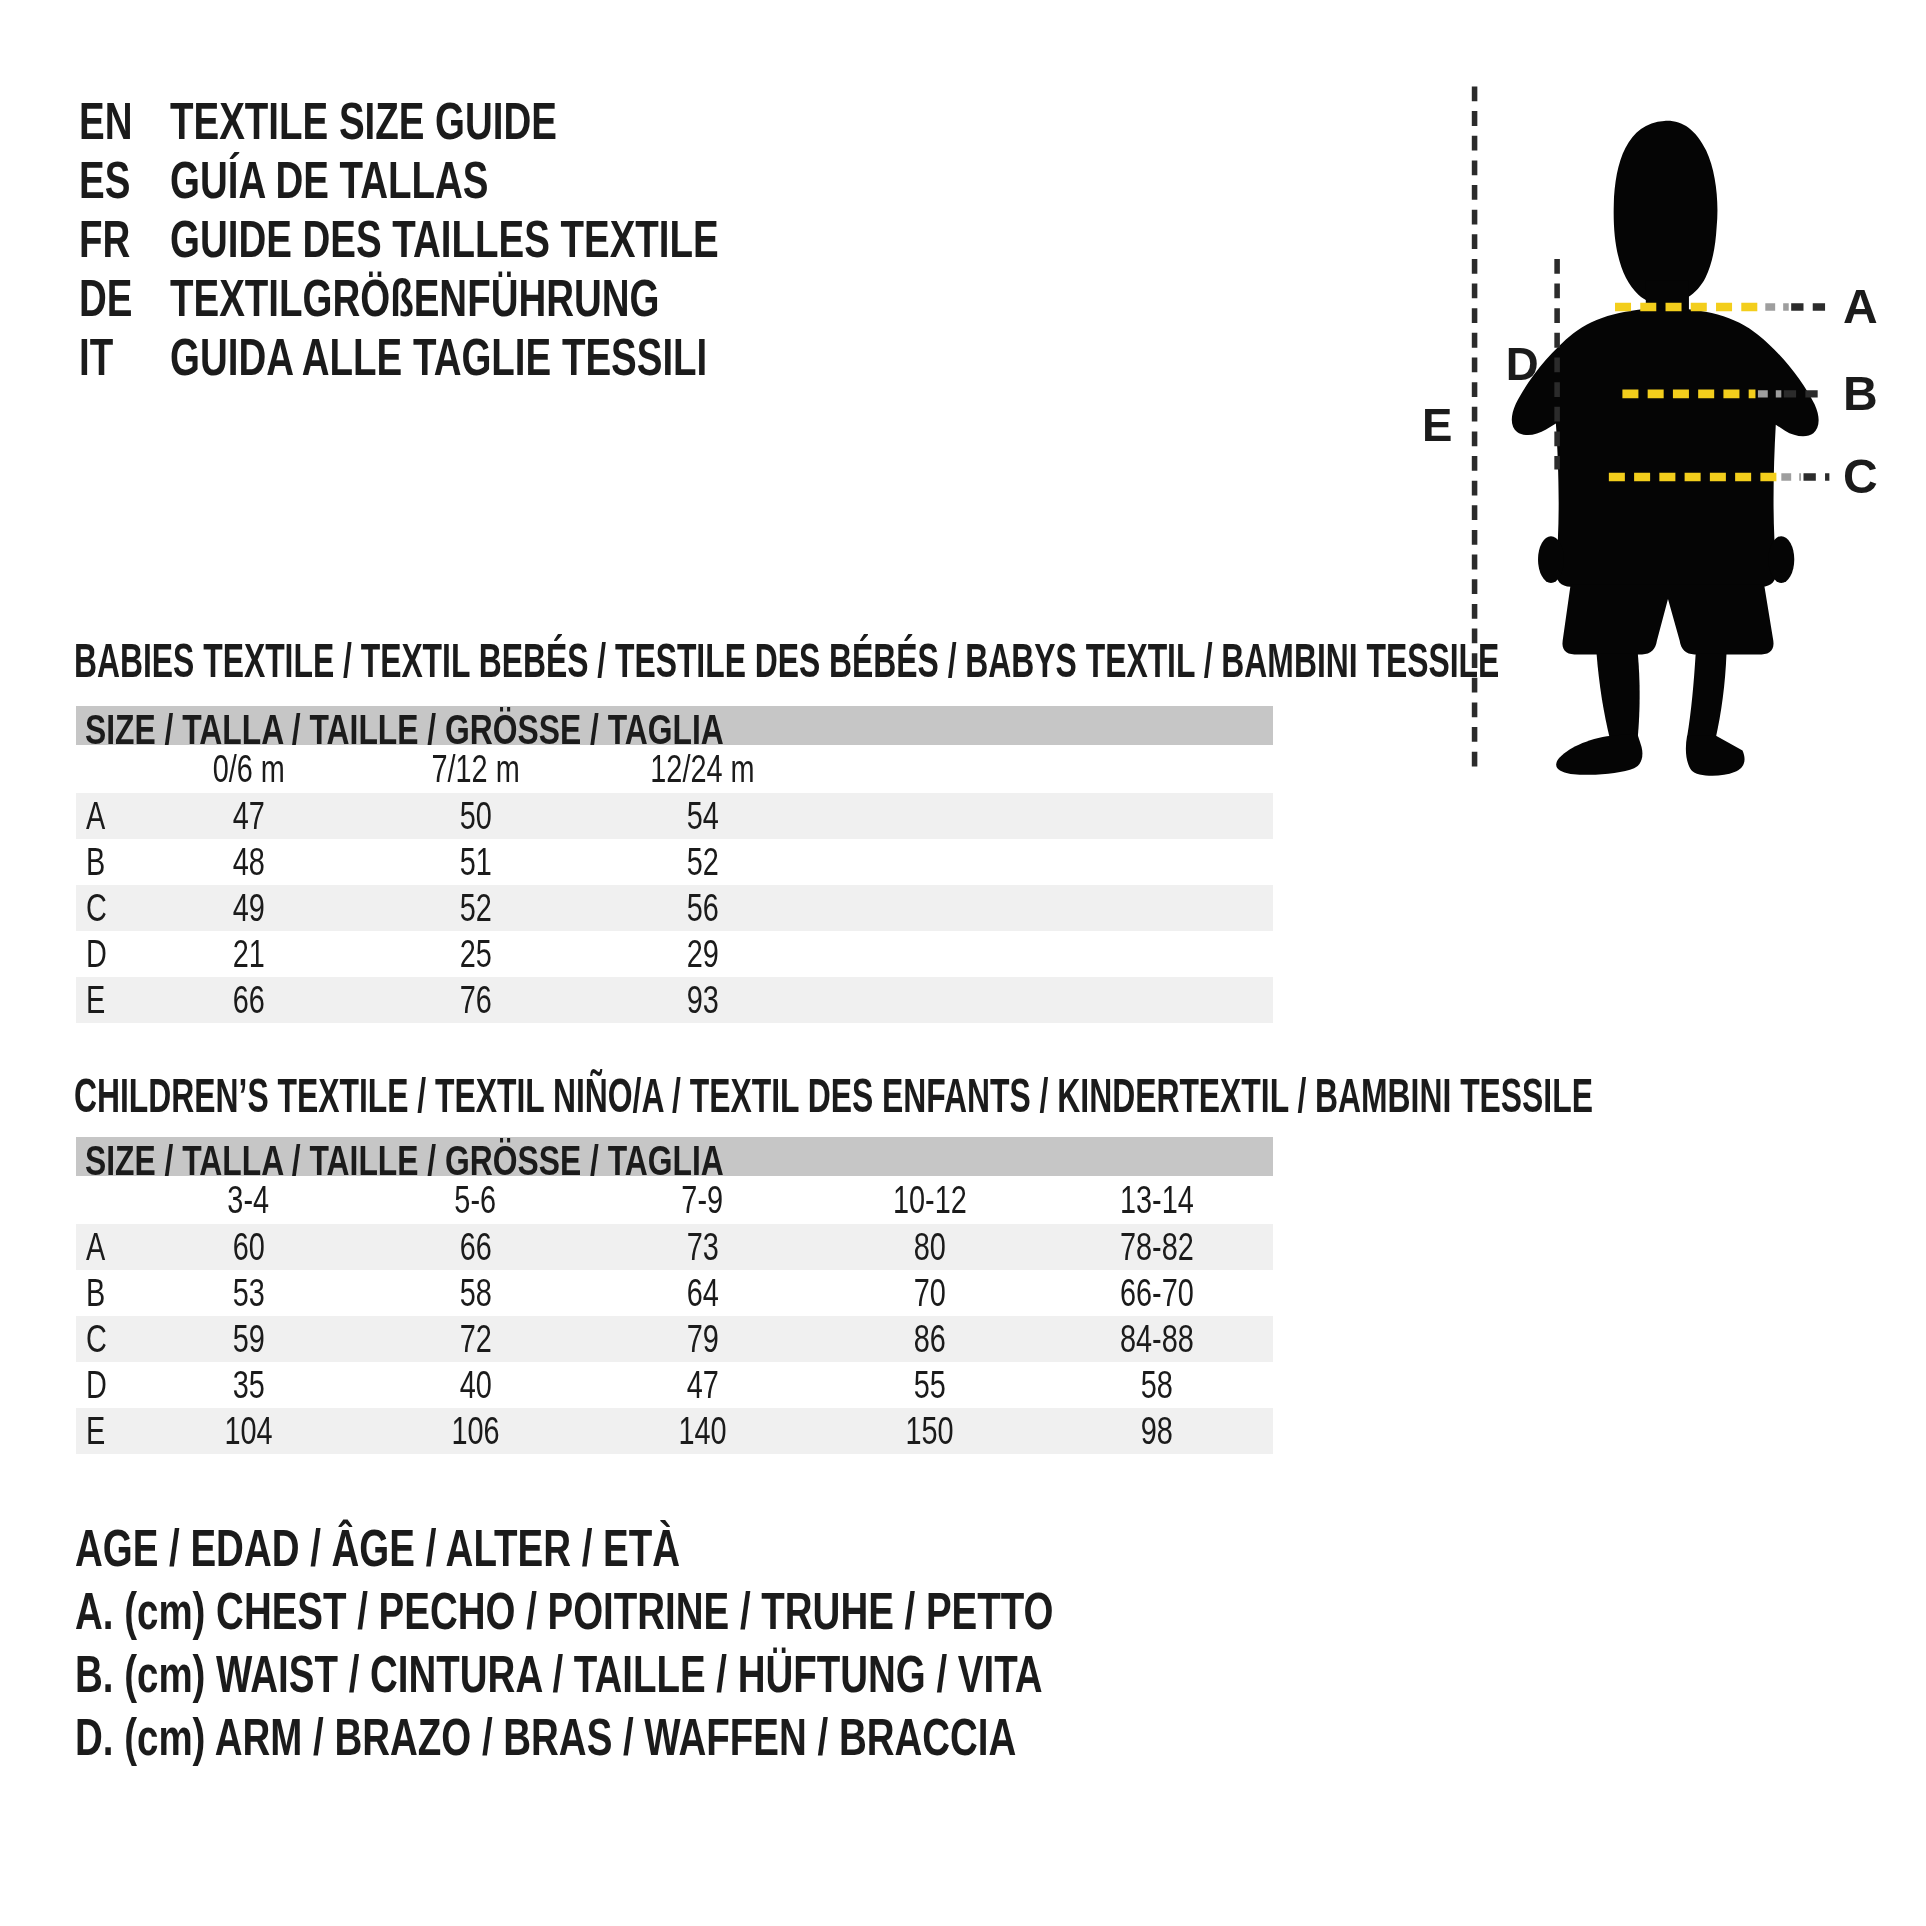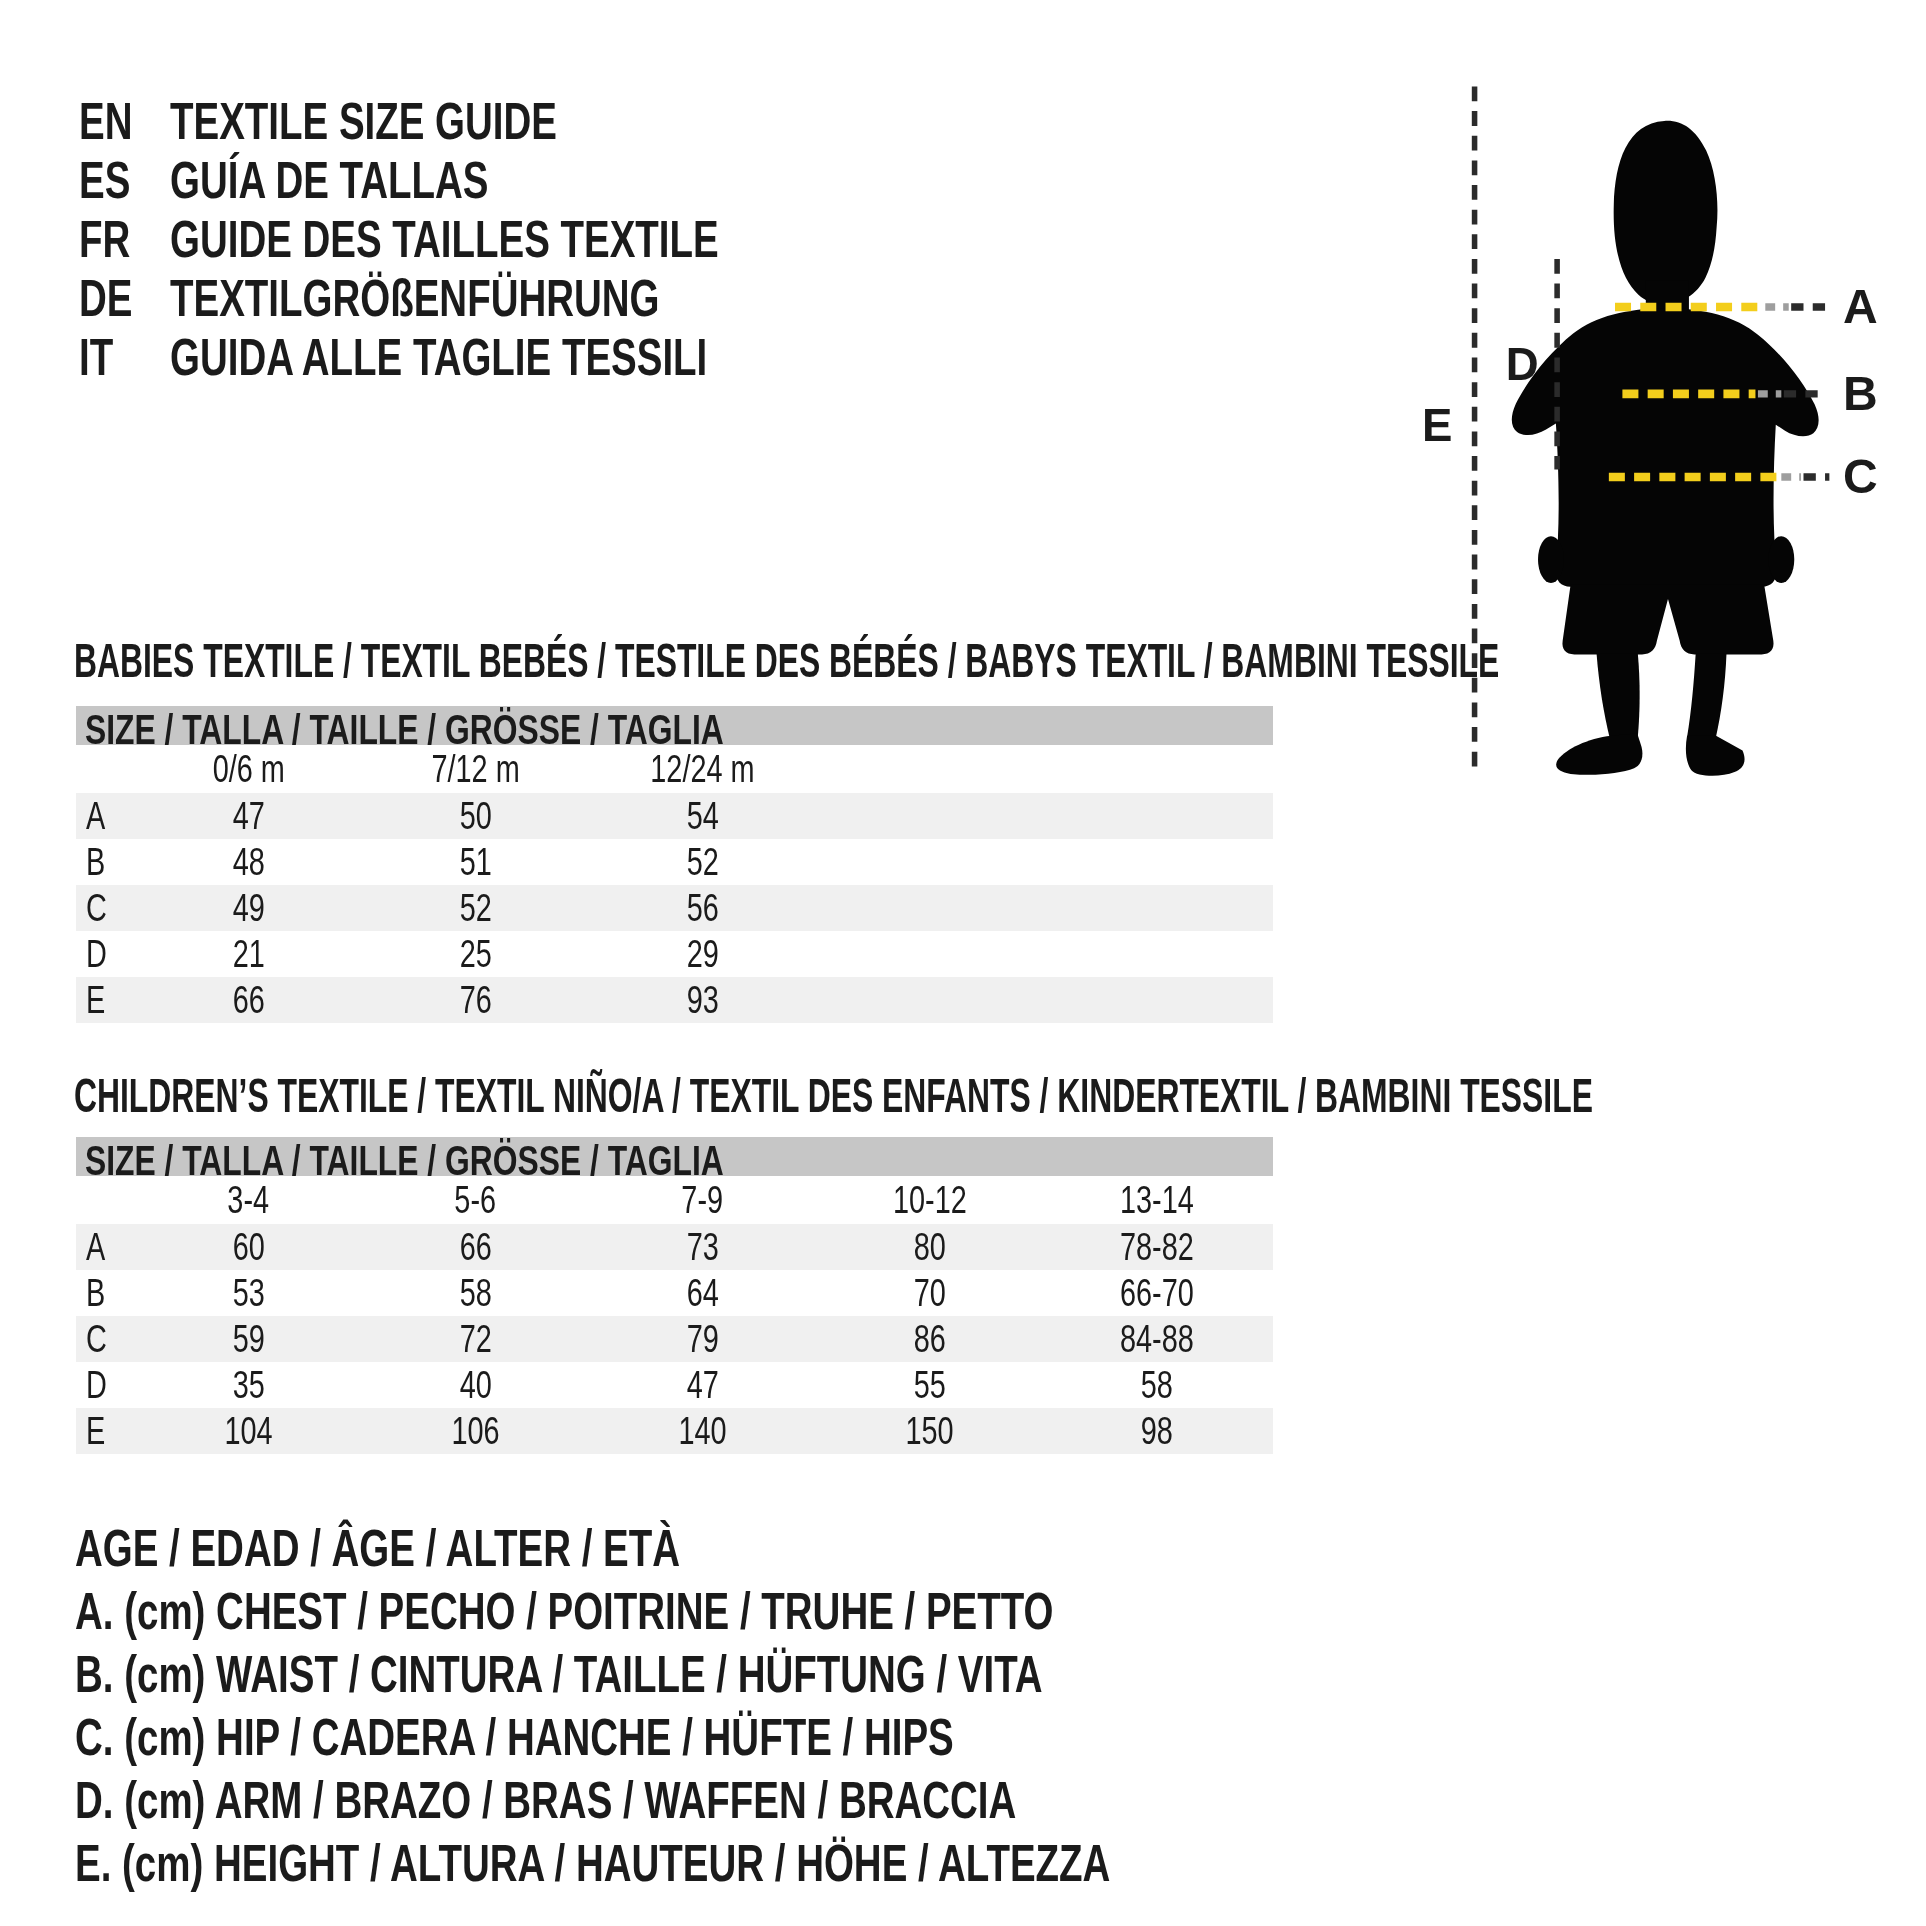--- a/index.html
+++ b/index.html
@@ -272,19 +272,17 @@
       <div class="cell-val"><span class="cond-c">140</span></div>
       <div class="cell-val"><span class="cond-c">150</span></div>
       <div class="cell-val"><span class="cond-c">98</span></div>
     </div>
   </div>
 
   <div class="legend-block">
     <div class="legend-line"><span class="cond">AGE / EDAD / ÂGE / ALTER / ETÀ</span></div>
     <div class="legend-line"><span class="cond">A. (cm) CHEST / PECHO / POITRINE / TRUHE / PETTO</span></div>
     <div class="legend-line"><span class="cond">B. (cm) WAIST / CINTURA / TAILLE / HÜFTUNG / VITA</span></div>
-    <div class="legend-line"><span class="cond">C. (cm) HIP / CADERA / HANCHE / HÜFTE / HIPS</span></div>
     <div class="legend-line"><span class="cond">D. (cm) ARM / BRAZO / BRAS / WAFFEN / BRACCIA</span></div>
-    <div class="legend-line"><span class="cond">E. (cm) HEIGHT / ALTURA / HAUTEUR / HÖHE / ALTEZZA</span></div>
   </div>
 
 </div>
 
 
 </body></html>

